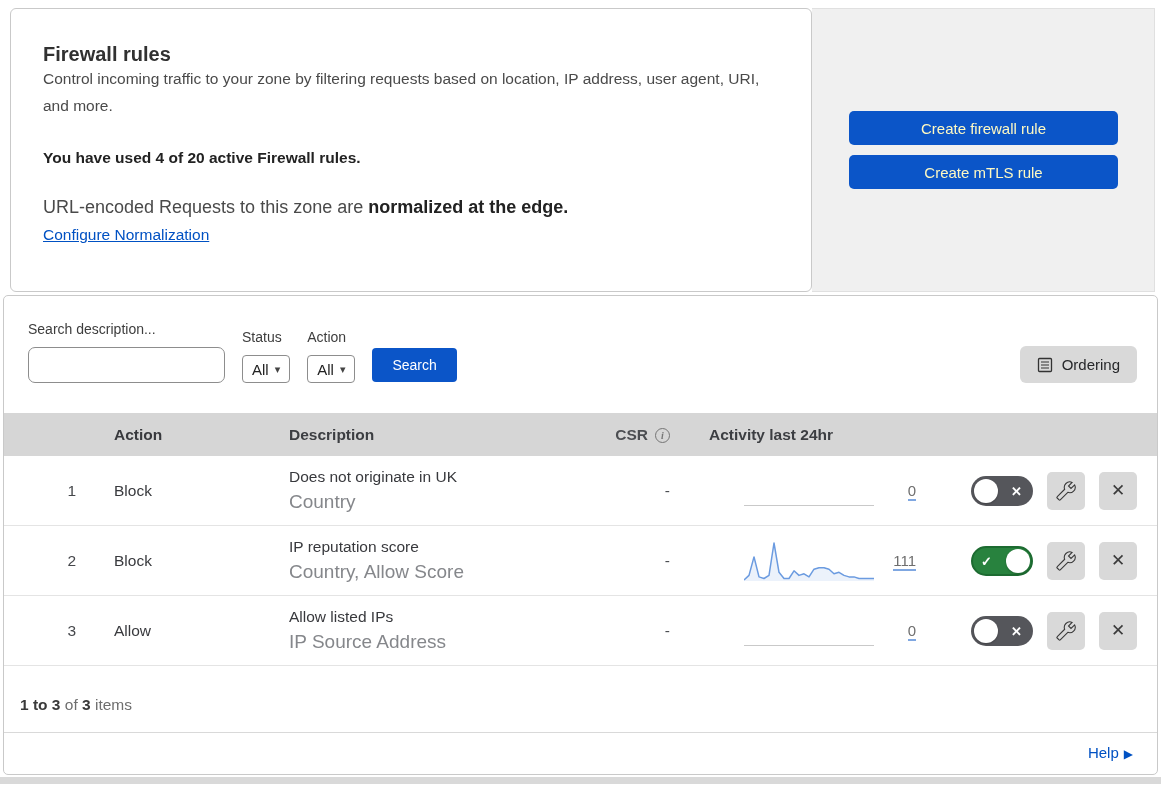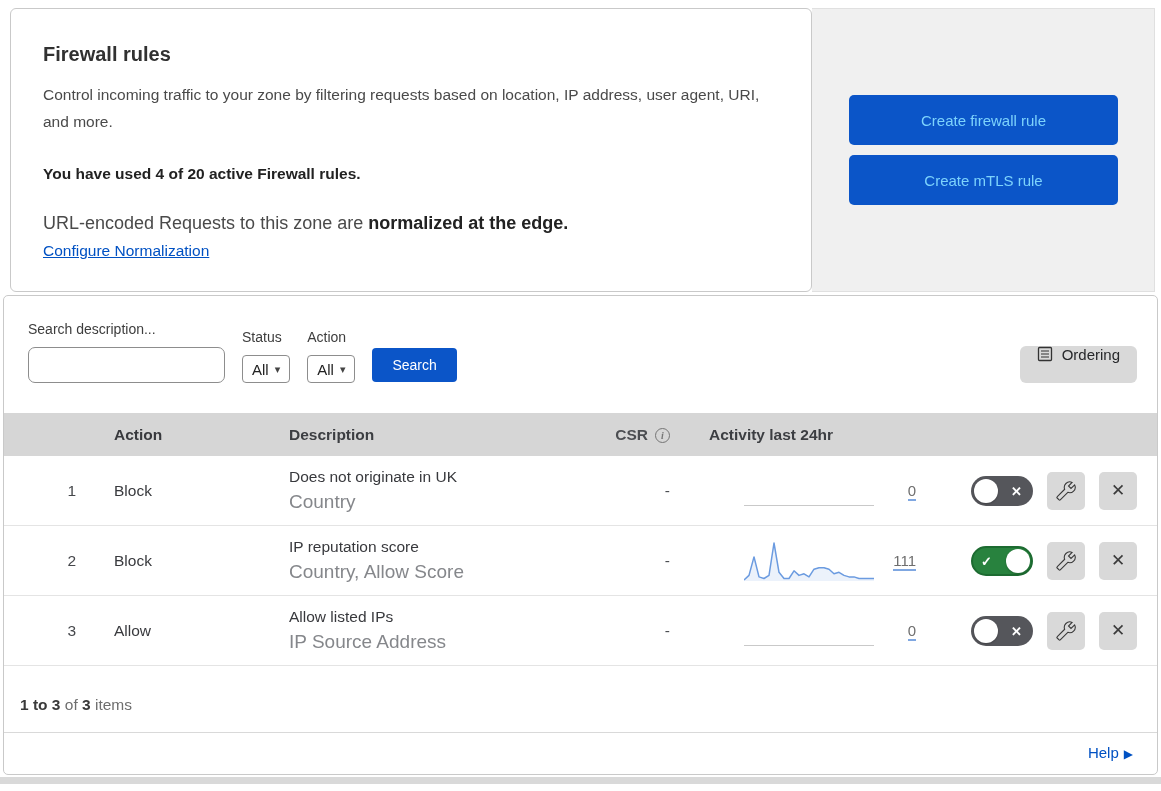--- a/index.html
+++ b/index.html
@@ -3,49 +3,49 @@
 <meta charset="utf-8">
 <style>
   * { box-sizing: border-box; margin: 0; padding: 0; }
   html,body { background:#fff; font-family:"Liberation Sans", sans-serif; }
   body { width:1161px; height:791px; overflow:hidden; }
   .page { padding-top:8px; }
 
   
   .top-section { display:flex; margin:0 6px 3px 10px; height:284px; }
   .header-card { flex:1; background:#fff; border:1px solid #c9c9c9; border-radius:6px; padding:34px 40px 0 32px; }
-  .header-card h1 { font-size:20px; font-weight:600; color:#313131; margin-bottom:16px; }
+  .header-card h1 { font-size:20px; font-weight:600; color:#313131; }
   .header-desc { font-size:15.5px; color:#4a4a4a; line-height:1.72; max-width:720px; margin-bottom:30px; }
   .usage-line { font-size:15.5px; font-weight:700; color:#222; margin-bottom:30px; }
   .norm-line { font-size:18px; color:#4a4a4a; margin-bottom:8px; }
   .norm-line b { color:#222; }
   .link { color:#0051c3; text-decoration:underline; font-size:15.5px; cursor:pointer; }
 
   .side-panel { width:343px; background:#f0f0f0; border:1px solid #e0e0e0; border-left:none;
                 display:flex; flex-direction:column; justify-content:center; gap:10px; padding:0 36px 0 37px; }
-  .btn-primary { display:block; width:100%; height:50px; background:#0b55c8; color:#7dd3fc; border:none;
+  .btn-primary { display:block; width:100%; height:34px; background:#0b55c8; color:#fef9c3; border:none;
                  border-radius:5px; font-size:15px; font-family:inherit; cursor:pointer; }
 
   
   .main-card { margin:0 3px; border:1px solid #c9c9c9; border-radius:5px; overflow:hidden; background:#fff; }
 
   .filter-bar { display:flex; align-items:flex-end; justify-content:space-between; padding:25px 20px 30px 24px;gap:29px; }
   .filter-left { display:flex; align-items:flex-end; gap:17px; }
   .fgroup { display:flex; flex-direction:column; gap:10px; }
   .flabel { font-size:14px; color:#3d3d3d; }
   .search-box { width:197px; height:36px; border:1px solid #8d8d8d; border-radius:7px; background:#fff;
                 display:flex; align-items:center; padding:0 10px; gap:8px; }
   .search-box input { border:none; outline:none; flex:1; font-size:15px; font-family:inherit; color:#222; background:transparent; }
   .select { height:28px; border:1px solid #8d8d8d; border-radius:4px; background:#fff; cursor:pointer;
             display:flex; align-items:center; padding:0 9px; gap:6px; font-size:15px; color:#222; }
   .select .arrow { font-size:11px; color:#444; }
   .btn-search { height:34px; padding:0 20px; margin-bottom:1px; background:#0b55c8; color:#fff; border:none;
                 border-radius:4px; font-size:14px; font-family:inherit; cursor:pointer; }
   .btn-ordering { height:37px; padding:0 17px; background:#d9d9d9; border:none; border-radius:6px; cursor:pointer;
-                  display:flex; align-items:flex-start; gap:9px; font-size:15px; color:#27282b; font-family:inherit; }
+                  display:flex; align-items:center; gap:9px; font-size:15px; color:#27282b; font-family:inherit; }
 
   
   .thead, .trow { display:grid; grid-template-columns:90px 175px 325px 100px 230px 1fr; align-items:center; }
   .thead { height:43px; background:#d6d6d6; font-size:15.5px; font-weight:600; color:#3c3e42; }
   .trow { height:70px; border-bottom:1px solid #e4e4e4; }
   .col-index { text-align:right; padding-right:18px; font-size:15.5px; color:#45474b; }
   .col-action { padding-left:20px; font-size:15.5px; color:#38393d; }
   .col-desc { padding-left:20px; }
   .desc-title { font-size:15.5px; color:#38393d; margin-bottom:5px; }
   .desc-sub { font-size:19px; color:#85878b; }

